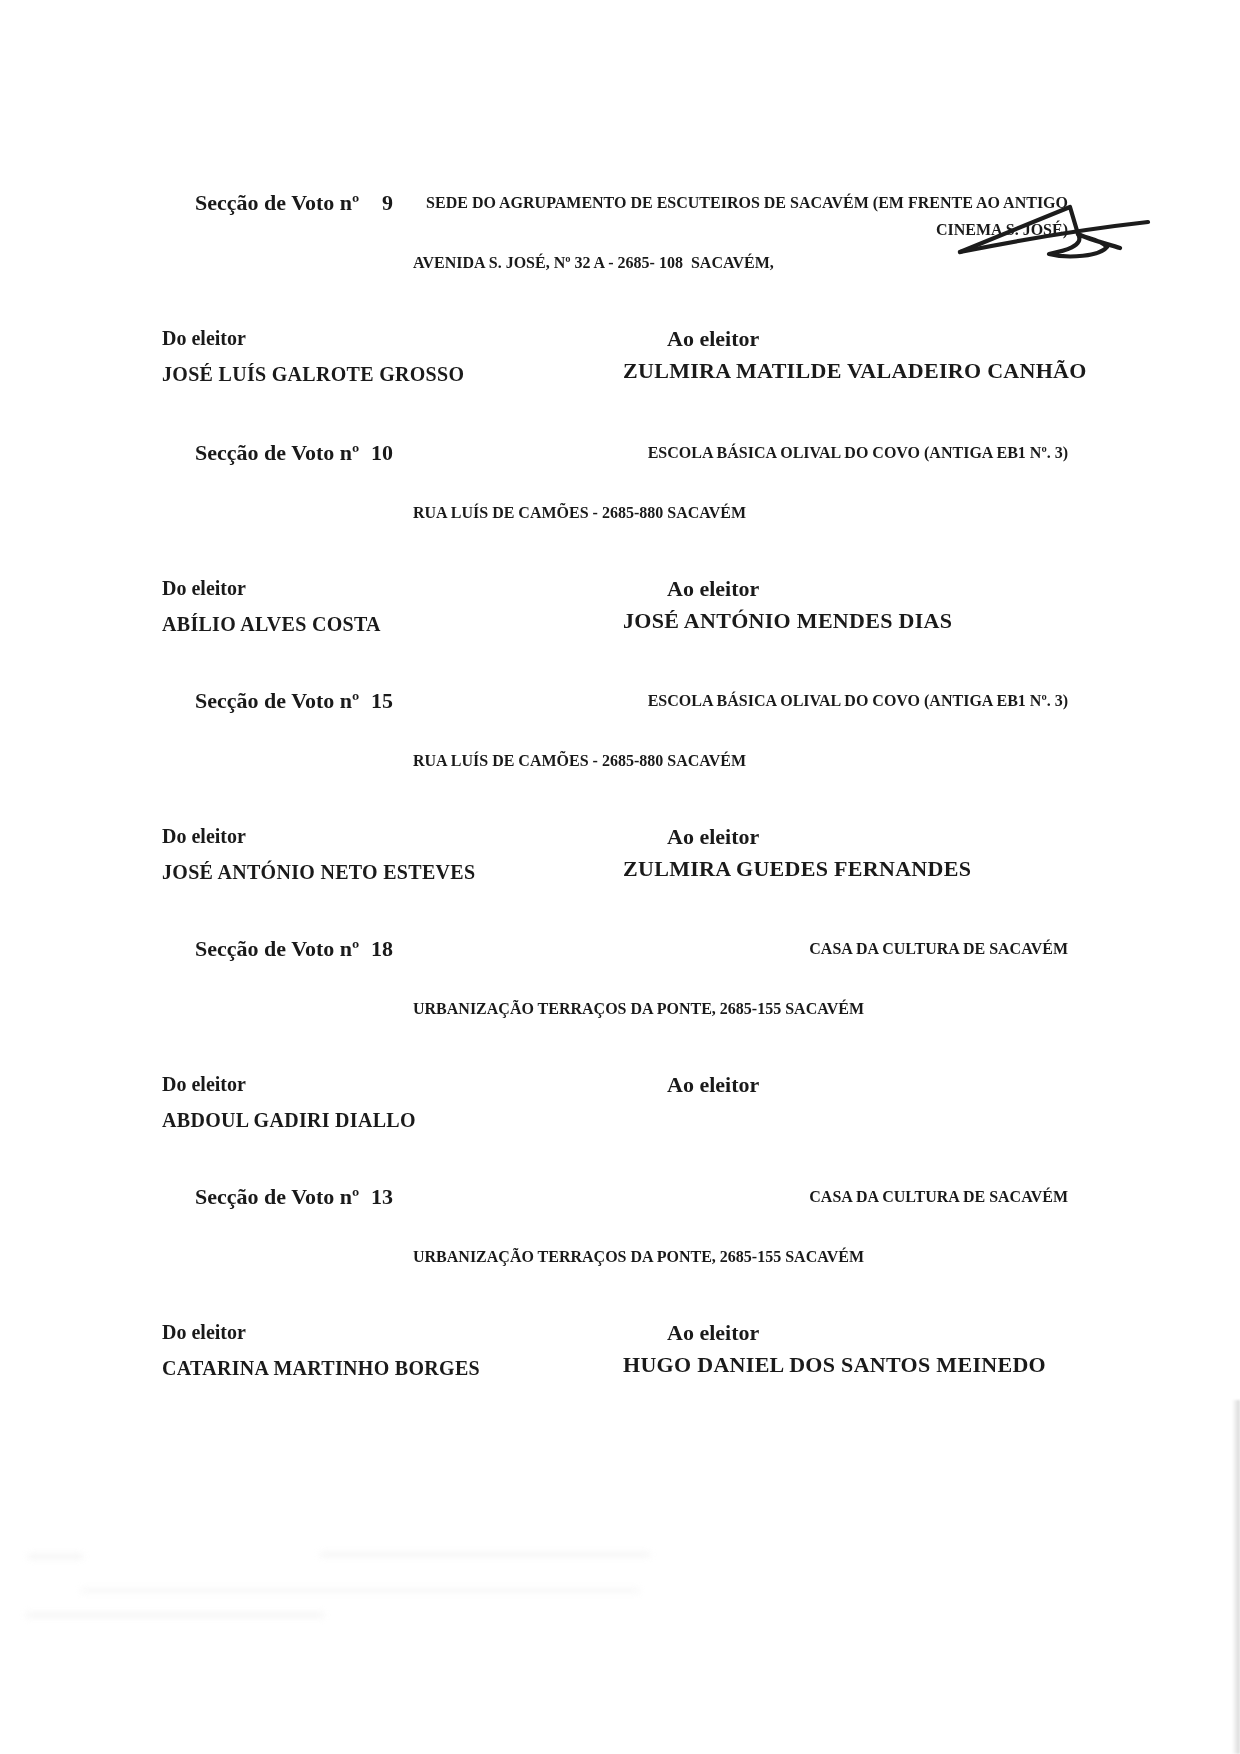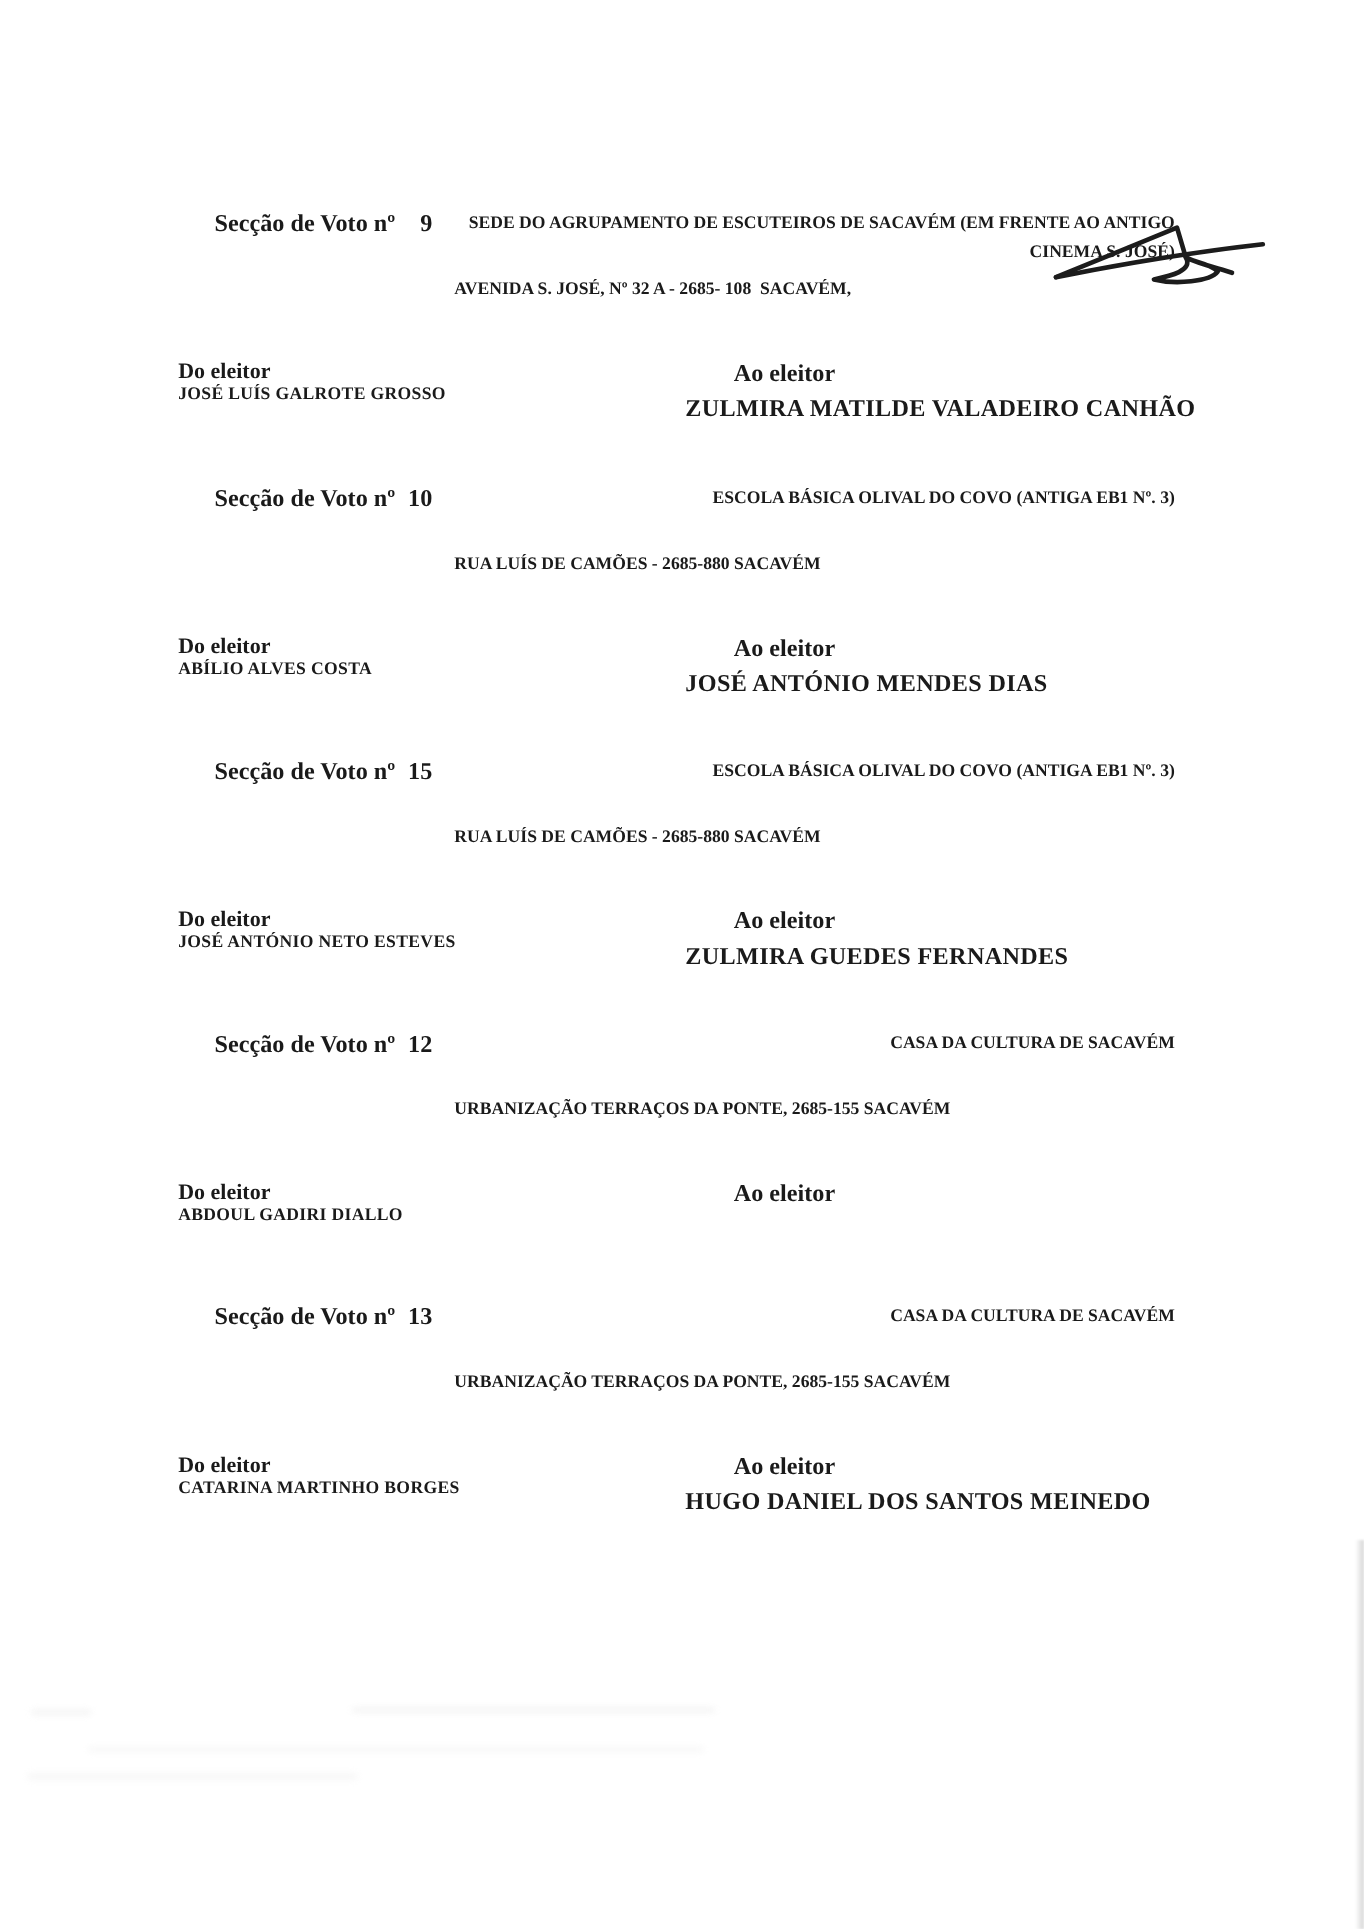--- a/index.html
+++ b/index.html
@@ -30,21 +30,21 @@
   .venue{
     position:absolute;left:413px;top:0;width:655px;
     font-size:16px;line-height:27px;text-align:right;
   }
   .address{
     position:absolute;left:413px;top:60px;
     font-size:16px;line-height:27px;white-space:pre;
   }
   .from-label{position:absolute;left:162px;top:136px;font-size:20px;line-height:27px;white-space:nowrap;}
   .to-label{position:absolute;left:623px;top:136px;font-size:22px;line-height:27px;white-space:nowrap;margin-left:44px;}
-  .from-name{position:absolute;left:162px;top:156px;font-size:16px;line-height:27px;letter-spacing:.3px;white-space:nowrap;}
+  .from-name{position:absolute;left:162px;top:172px;font-size:20px;line-height:27px;letter-spacing:.3px;white-space:nowrap;}
   .to-name{position:absolute;left:623px;top:168px;font-size:22px;line-height:27px;letter-spacing:.3px;white-space:nowrap;}
   .signature{position:absolute;left:950px;top:196px;width:210px;height:72px;}
   
   .edge-shadow{
     position:absolute;right:0;top:1400px;width:8px;height:354px;
     background:linear-gradient(to right,rgba(0,0,0,0),rgba(0,0,0,0.16));
     filter:blur(1px);
   }
   .smudge{position:absolute;background:#ececec;filter:blur(3px);opacity:.55;border-radius:4px;}
   .sm1{left:320px;top:1552px;width:330px;height:5px;}
@@ -85,21 +85,21 @@
     <div class="venue">ESCOLA BÁSICA OLIVAL DO COVO (ANTIGA EB1 Nº. 3)</div>
     <div class="address">RUA LUÍS DE CAMÕES - 2685-880 SACAVÉM</div>
     <span class="from-label">Do eleitor</span>
     <span class="to-label">Ao eleitor</span>
     <span class="from-name">JOSÉ ANTÓNIO NETO ESTEVES</span>
     <span class="to-name">ZULMIRA GUEDES FERNANDES</span>
   </section>
 
   <section class="section s3">
     <span class="sec-label">Secção de Voto nº</span>
-    <span class="sec-number">12</span>
+    <span class="sec-number">18</span>
     <div class="venue">CASA DA CULTURA DE SACAVÉM</div>
     <div class="address">URBANIZAÇÃO TERRAÇOS DA PONTE, 2685-155 SACAVÉM</div>
     <span class="from-label">Do eleitor</span>
     <span class="to-label">Ao eleitor</span>
     <span class="from-name">ABDOUL GADIRI DIALLO</span>
   </section>
 
   <section class="section s4">
     <span class="sec-label">Secção de Voto nº</span>
     <span class="sec-number">13</span>

